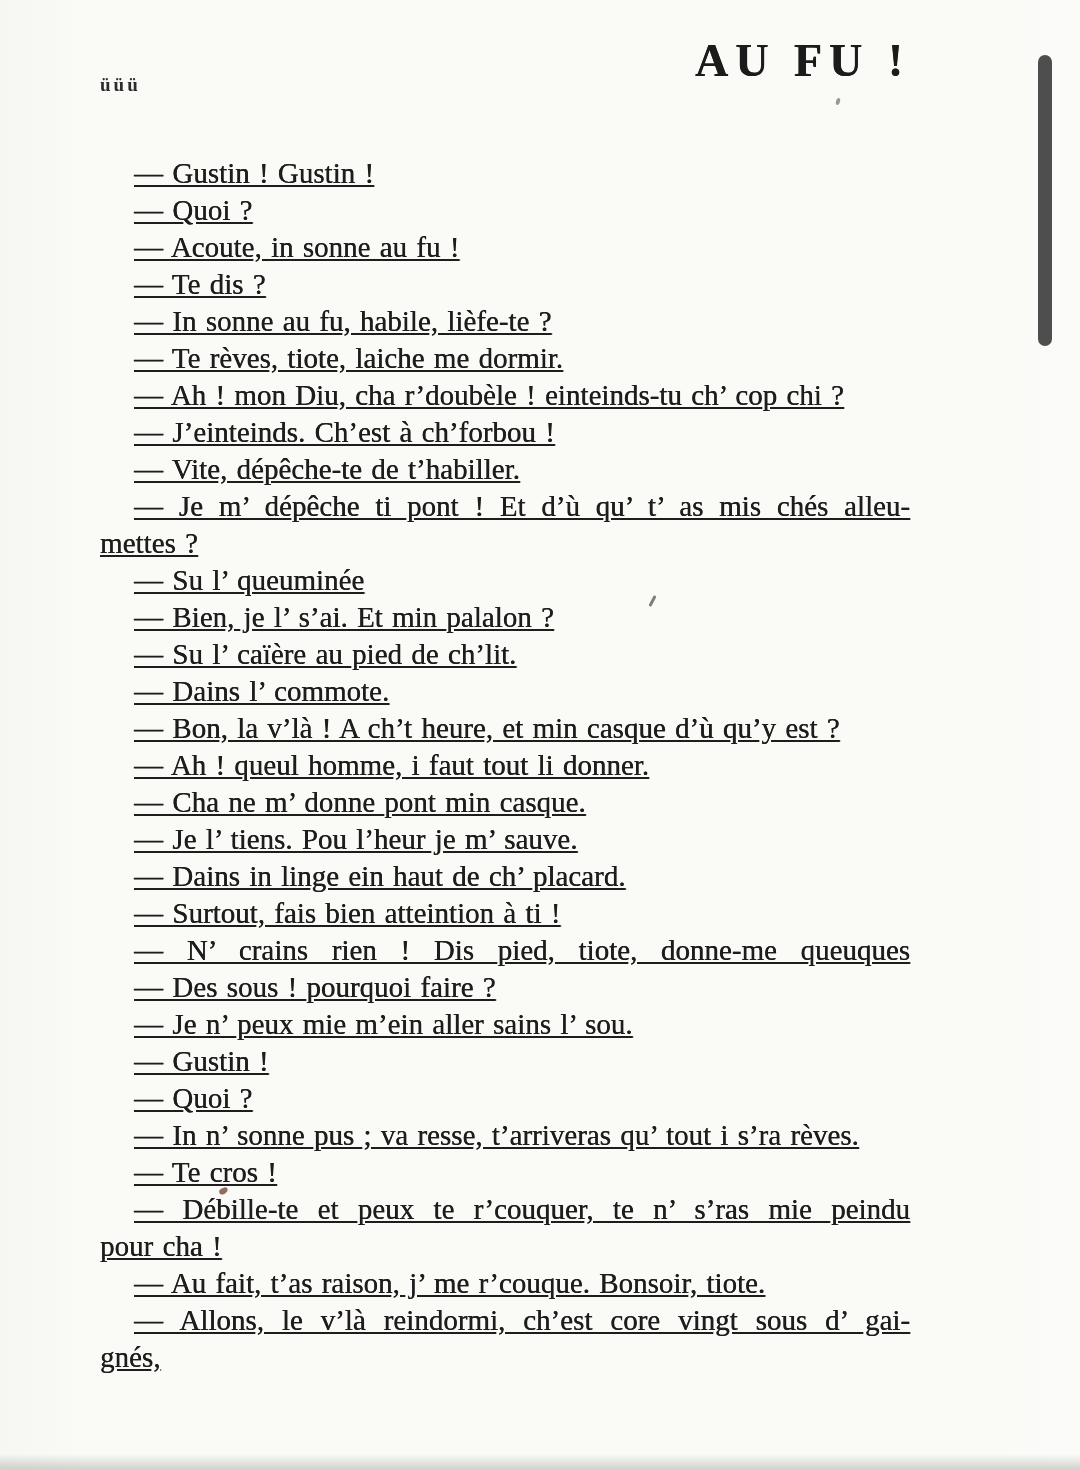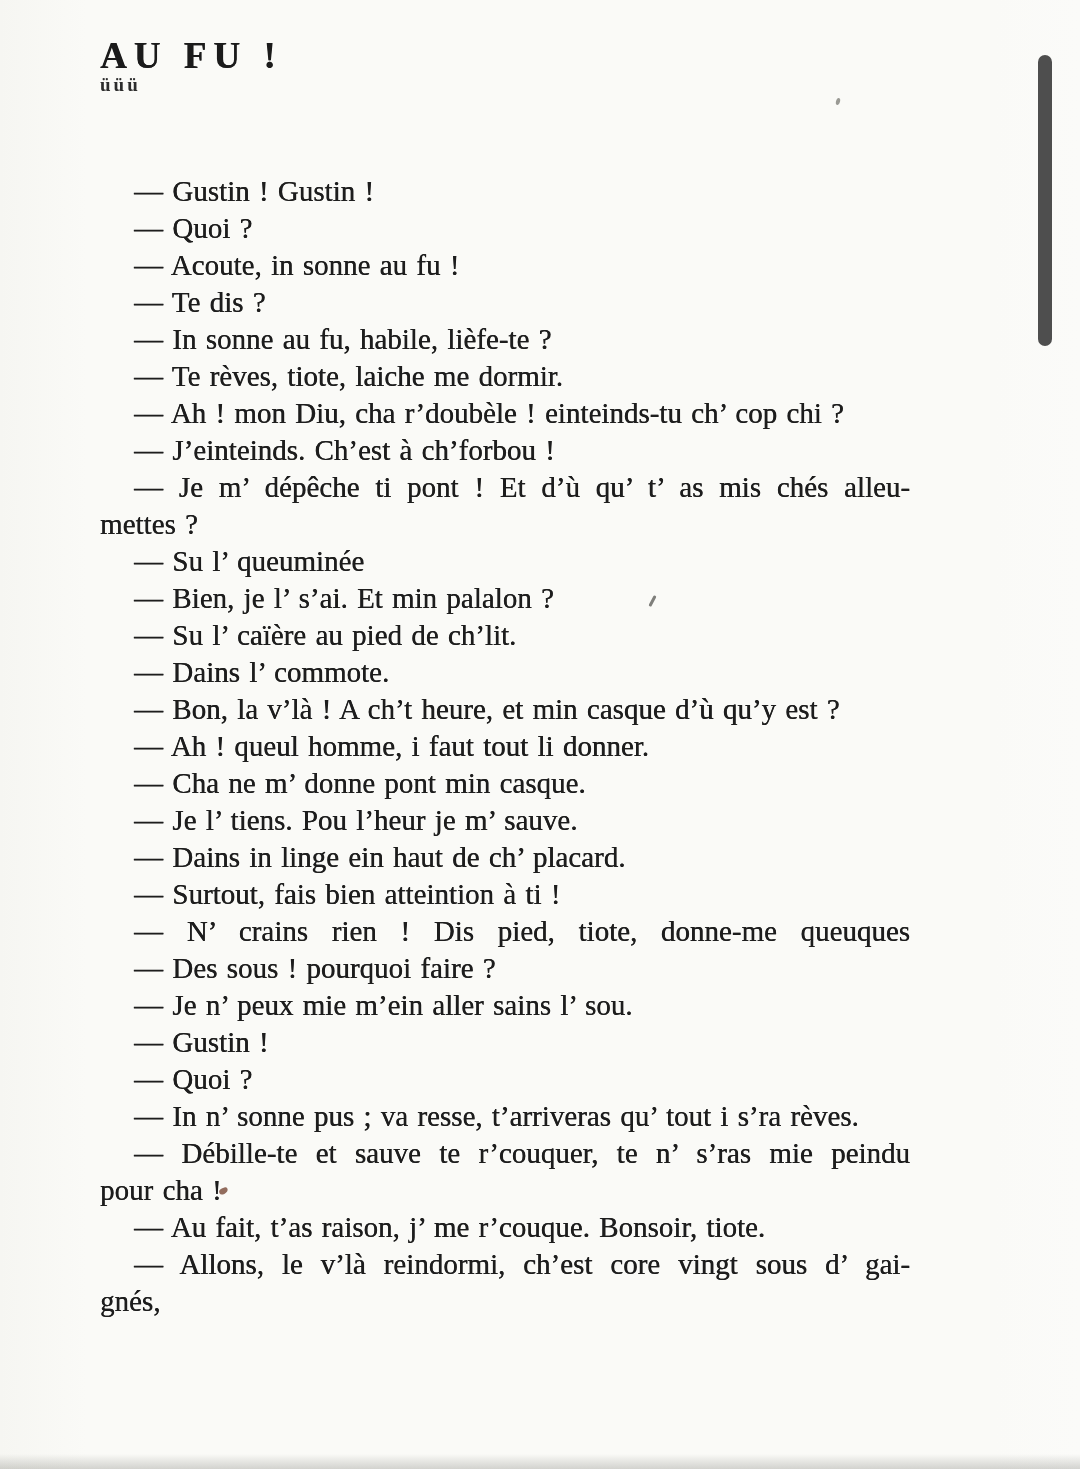--- a/index.html
+++ b/index.html
@@ -14,43 +14,44 @@
     position: absolute;
     inset: 0;
     background:
       linear-gradient(90deg, #f6f6f2 0%, #fafaf7 8%, #fafaf7 92%, #fbfbf9 100%);
   }
   .page-title {
     position: absolute;
     top: 34px;
     left: 100px;
     width: 810px;
-    text-align: left;
-    font-size: 37px;
+    text-align: right;
+    font-size: 46px;
     font-weight: 700;
     letter-spacing: 7px;
     color: #1b1b1b;
     text-shadow: 0.4px 0 0 #1b1b1b;
   }
   .ornament {
     position: absolute;
     top: 74px;
     left: 100px;
     width: 810px;
     text-align: left;
     font-size: 19px;
     letter-spacing: 3px;
     color: #2c2c2c;
     font-weight: 700;
   }
   .page-text {
     position: absolute;
-    top: 173px;
+    top: 155px;
     left: 100px;
     width: 810px;
+    text-decoration: underline;
   }
   .line {
     font-size: 29px;
     line-height: 37px;
     height: 37px;
     padding-left: 34px;
     white-space: nowrap;
     word-spacing: 2px;
     text-shadow: 0.35px 0 0 #222;
   }
@@ -113,39 +114,41 @@
 
 <div class="page-text">
     <div class="line">— Gustin ! Gustin !</div>
     <div class="line">— Quoi ?</div>
     <div class="line">— Acoute, in sonne au fu !</div>
     <div class="line">— Te dis ?</div>
     <div class="line">— In sonne au fu, habile, lièfe-te ?</div>
     <div class="line">— Te rèves, tiote, laiche me dormir.</div>
     <div class="line">— Ah ! mon Diu, cha r’doubèle ! einteinds-tu ch’ cop chi ?</div>
     <div class="line">— J’einteinds. Ch’est à ch’forbou !</div>
+    <div class="line">— Vite, dépêche-te de t’habiller.</div>
     <div class="line just">— Je m’ dépêche ti pont ! Et d’ù qu’ t’ as mis chés alleu-</div>
     <div class="line cont">mettes ?</div>
     <div class="line">— Su l’ queuminée</div>
     <div class="line">— Bien, je l’ s’ai. Et min palalon ?</div>
     <div class="line">— Su l’ caïère au pied de ch’lit.</div>
     <div class="line">— Dains l’ commote.</div>
     <div class="line">— Bon, la v’là ! A ch’t heure, et min casque d’ù qu’y est ?</div>
     <div class="line">— Ah ! queul homme, i faut tout li donner.</div>
     <div class="line">— Cha ne m’ donne pont min casque.</div>
     <div class="line">— Je l’ tiens. Pou l’heur je m’ sauve.</div>
     <div class="line">— Dains in linge ein haut de ch’ placard.</div>
     <div class="line">— Surtout, fais bien atteintion à ti !</div>
     <div class="line just">— N’ crains rien ! Dis pied, tiote, donne-me queuques</div>
     <div class="line">— Des sous ! pourquoi faire ?</div>
     <div class="line">— Je n’ peux mie m’ein aller sains l’ sou.</div>
     <div class="line">— Gustin !</div>
     <div class="line">— Quoi ?</div>
     <div class="line">— In n’ sonne pus ; va resse, t’arriveras qu’ tout i s’ra rèves.</div>
-    <div class="line just">— Débille-te et sauve te r’couquer, te n’ s’ras mie  peindu</div>
+    <div class="line">— Te cros !</div>
+    <div class="line just">— Débille-te et peux te r’couquer, te n’ s’ras mie  peindu</div>
     <div class="line cont">pour cha !</div>
     <div class="line">— Au fait, t’as raison, j’ me r’couque. Bonsoir, tiote.</div>
     <div class="line just">— Allons, le v’là reindormi, ch’est core vingt sous d’ gai-</div>
     <div class="line cont">gnés,</div>
   </div>
 
 <div class="speck-red"></div>
 <div class="speck-tick"></div>
 <div class="speck-dot"></div>
 

